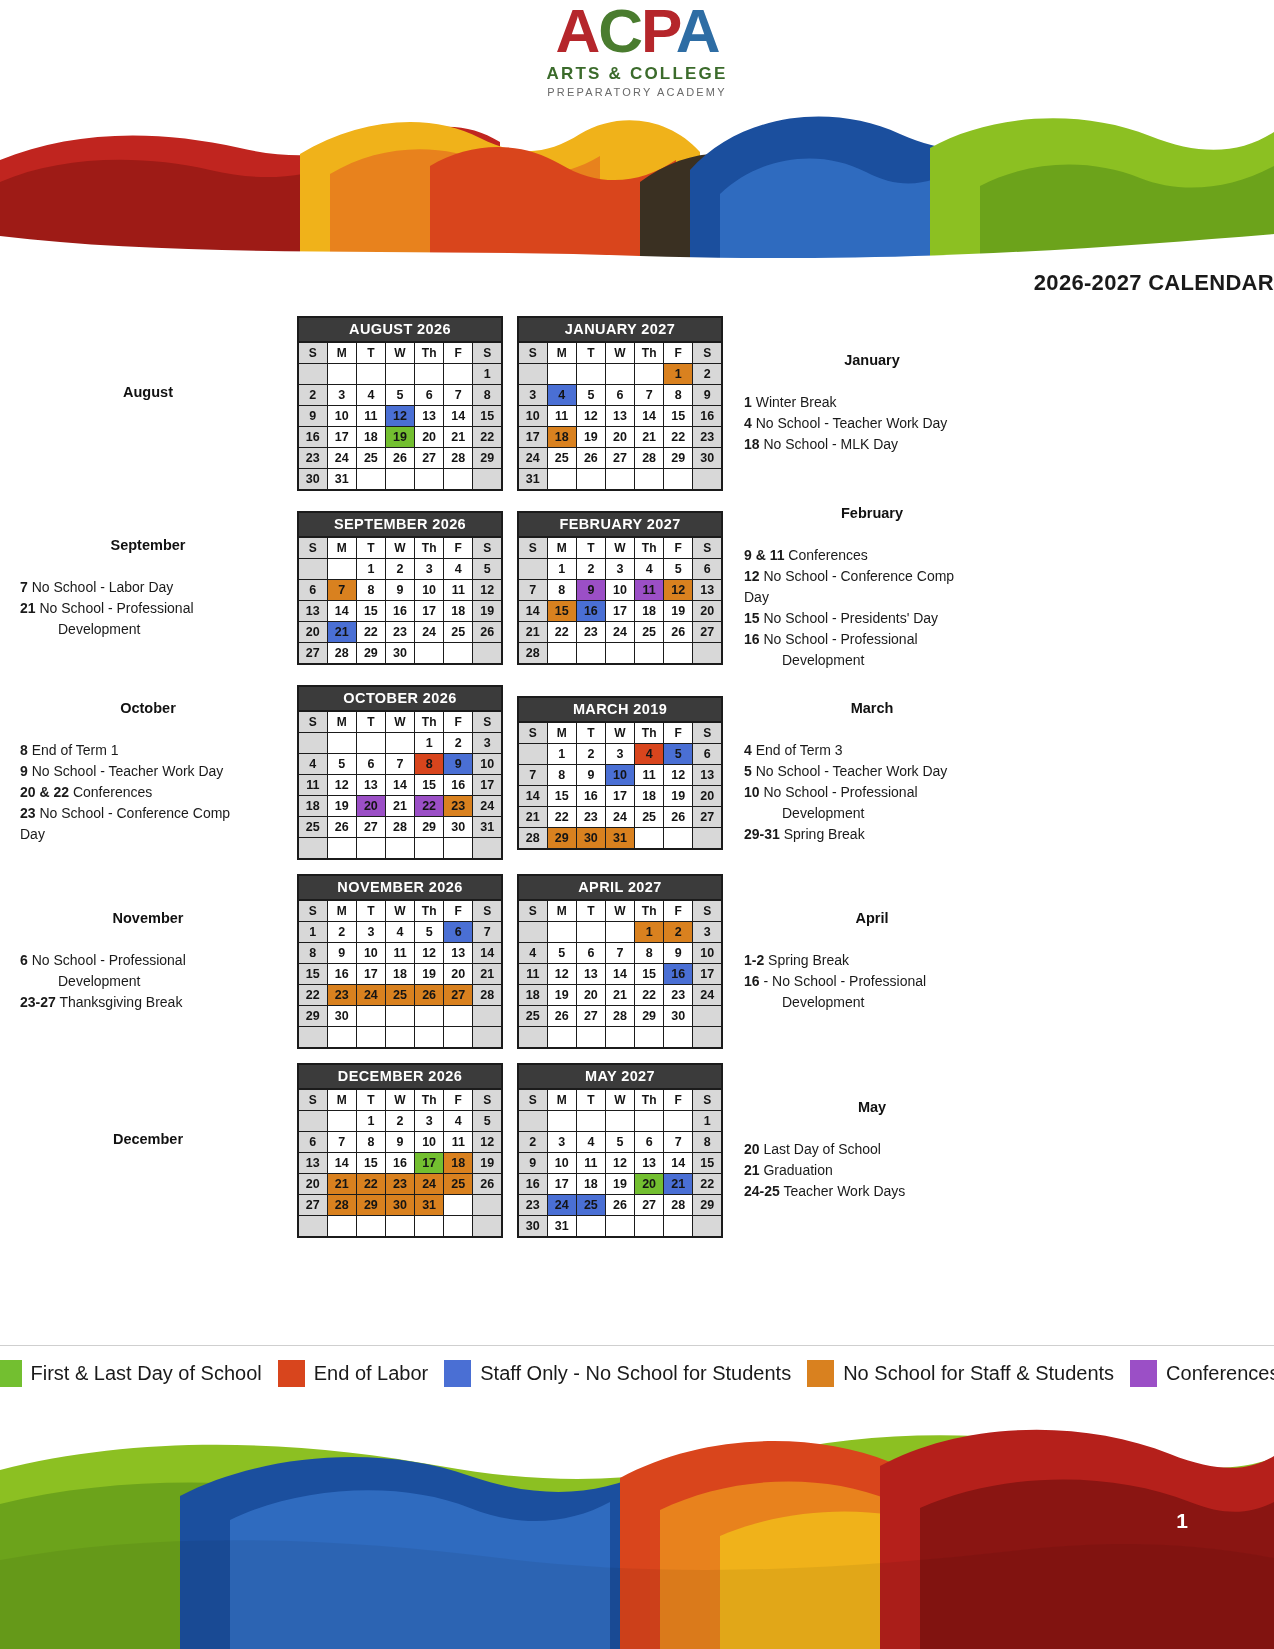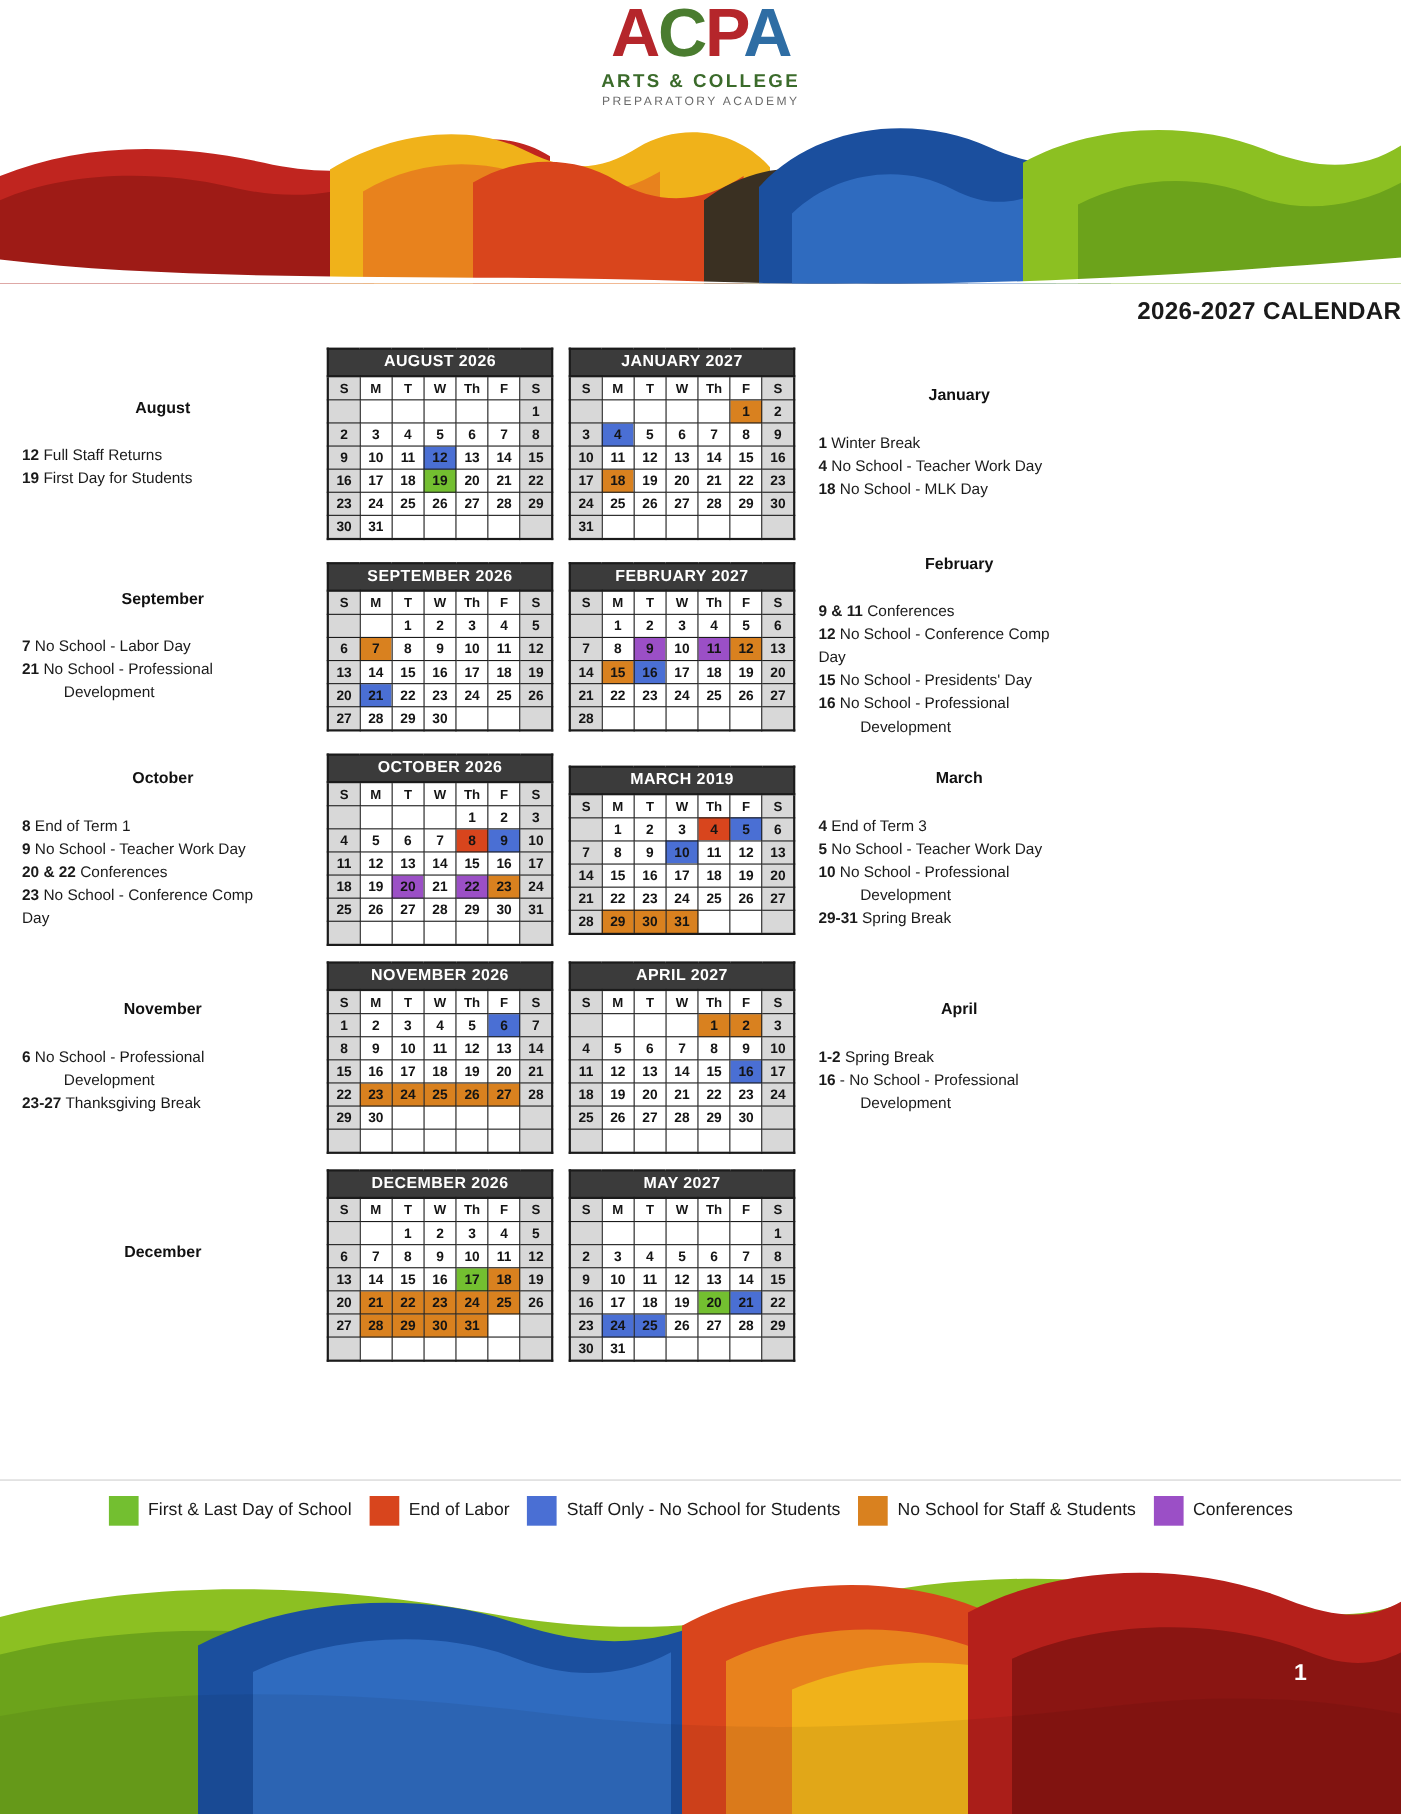--- a/index.html
+++ b/index.html
@@ -68,21 +68,21 @@
 
   
   .legend {
     position:absolute; left:0; top:1345px; width:1274px; height:56px;
     display:flex; align-items:center; justify-content:center;
     border-top:1px solid #cfcfcf; border-bottom:1px solid #cfcfcf;
     background:#ffffff;
   }
   .legend-item { display:flex; align-items:center; margin:0 8px; }
   .legend-swatch { width:27px; height:27px; margin-right:9px; border:0; }
-  .legend-label { font-size:16px; color:#1a1a1a; white-space:nowrap; }
+  .legend-label { font-size:20px; color:#1a1a1a; white-space:nowrap; }
 
   
   .paint-bottom { position:absolute; left:0; top:1400px; width:1274px; height:249px; overflow:hidden; }
   .page-num { position:absolute; right:86px; bottom:116px; color:#ffffff; font-size:21px; font-weight:600; z-index:6; }
 </style>
 </head>
 <body>
 
 <div class="header-band">
   <svg class="paint-top" viewBox="0 0 1274 150" preserveAspectRatio="none">
@@ -109,24 +109,20 @@
     <div class="logo-sub2">PREPARATORY ACADEMY</div>
   </div>
 </div>
 
 <div class="cal-title">2026-2027 CALENDAR</div>
 
 <div class="calendar-area" id="calendar-area">
     <div class="month-row">
       <div class="notes-col left">
         <div class="notes-title">August</div>
-        <div class="notes-list">
-          <div class="ni"><b>12</b> Full Staff Returns</div>
-          <div class="ni"><b>19</b> First Day for Students</div>
-        </div>
       </div>
       <div class="cal-col first">
         <table class="cal">
           <thead>
             <tr>
               <th class="month-head" colspan="7">AUGUST 2026</th>
             </tr>
             <tr>
               <th class="dow we">S</th>
               <th class="dow">M</th>
@@ -900,20 +896,28 @@
               <td class="we">30</td>
               <td class="">31</td>
               <td class="empty">&nbsp;</td>
               <td class="empty">&nbsp;</td>
               <td class="empty">&nbsp;</td>
               <td class="empty">&nbsp;</td>
               <td class="empty we">&nbsp;</td>
             </tr>
           </tbody>
         </table>
+      </div>
+      <div class="notes-col right">
+        <div class="notes-title">May</div>
+        <div class="notes-list">
+          <div class="ni"><b>20</b> Last Day of School</div>
+          <div class="ni"><b>21</b> Graduation</div>
+          <div class="ni"><b>24-25</b> Teacher Work Days</div>
+        </div>
       </div>
     </div>
   </div>
 
 <div class="legend" id="legend">
     <div class="legend-item">
       <span class="legend-swatch" style="background: rgb(115, 191, 48);"></span>
       <span class="legend-label">First &amp; Last Day of School</span>
     </div>
     <div class="legend-item">

